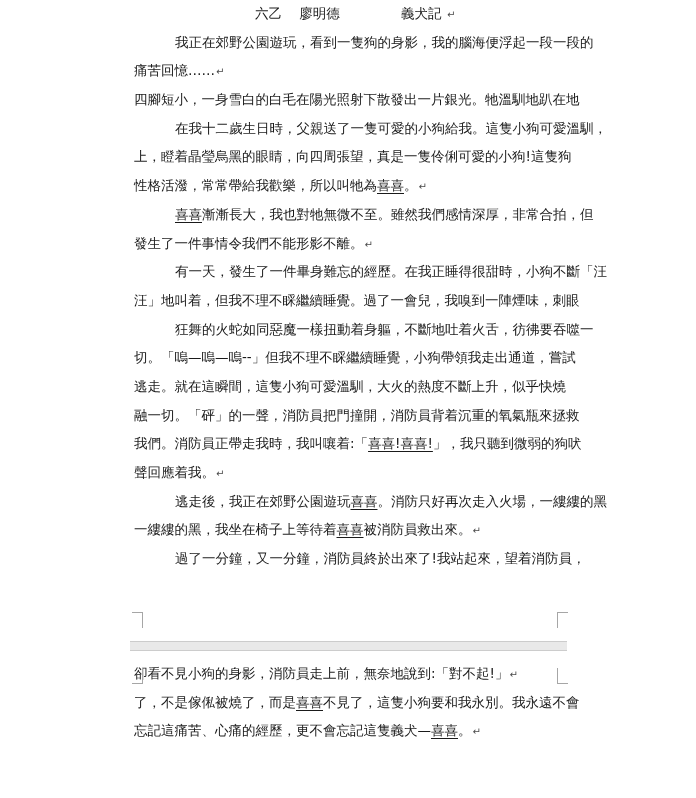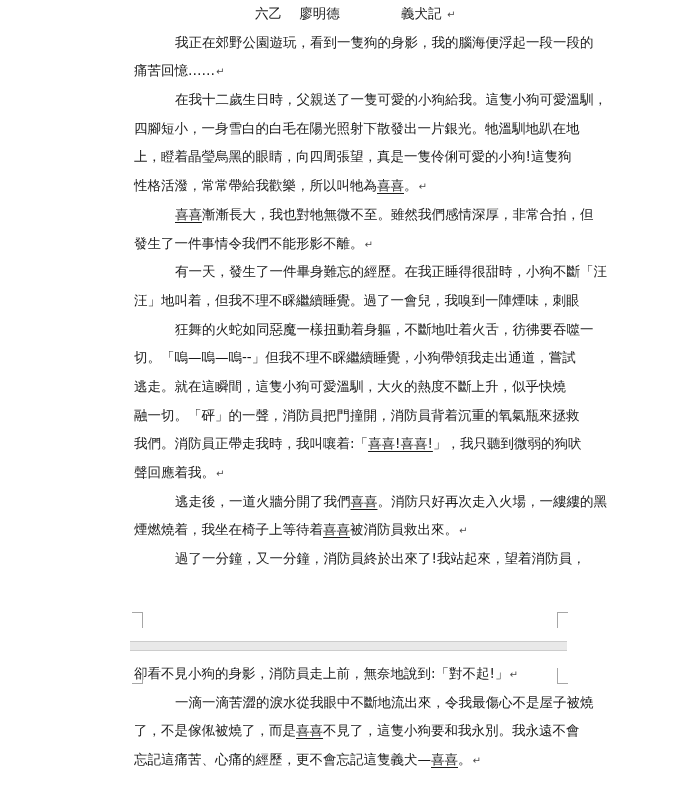--- a/index.html
+++ b/index.html
@@ -78,40 +78,39 @@
   <div class="textcol">
     <div class="line header-line">
       <span class="hclass">六乙</span>
       <span class="hauthor">廖明德</span>
       <span class="htitle">義犬記</span>
       <span class="pmark">↵</span>
     </div>
     <div id="body-lines">
         <div class="line indent"><span class="seg">我正在郊野公園遊玩，看到一隻狗的身影，我的腦海便浮起一段一段的</span></div>
         <div class="line"><span class="seg">痛苦回憶……</span><span class="pmark">↵</span></div>
+        <div class="line"><span class="seg">四腳短小，一身雪白的白毛在陽光照射下散發出一片銀光。牠溫馴地趴在地</span></div>
         <div class="line indent"><span class="seg">在我十二歲生日時，父親送了一隻可愛的小狗給我。這隻小狗可愛溫馴，</span></div>
-        <div class="line"><span class="seg">四腳短小，一身雪白的白毛在陽光照射下散發出一片銀光。牠溫馴地趴在地</span></div>
         <div class="line"><span class="seg">上，瞪着晶瑩烏黑的眼睛，向四周張望，真是一隻伶俐可愛的小狗!這隻狗</span></div>
         <div class="line"><span class="seg">性格活潑，常常帶給我歡樂，所以叫牠為</span><span class="seg-u">喜喜</span><span class="seg">。</span><span class="pmark">↵</span></div>
         <div class="line indent"><span class="seg-u">喜喜</span><span class="seg">漸漸長大，我也對牠無微不至。雖然我們感情深厚，非常合拍，但</span></div>
         <div class="line"><span class="seg">發生了一件事情令我們不能形影不離。</span><span class="pmark">↵</span></div>
         <div class="line indent"><span class="seg">有一天，發生了一件畢身難忘的經歷。在我正睡得很甜時，小狗不斷「汪</span></div>
         <div class="line"><span class="seg">汪」地叫着，但我不理不睬繼續睡覺。過了一會兒，我嗅到一陣煙味，刺眼</span></div>
         <div class="line indent"><span class="seg">狂舞的火蛇如同惡魔一樣扭動着身軀，不斷地吐着火舌，彷彿要吞噬一</span></div>
         <div class="line"><span class="seg">切。「嗚—嗚—嗚--」但我不理不睬繼續睡覺，小狗帶領我走出通道，嘗試</span></div>
         <div class="line"><span class="seg">逃走。就在這瞬間，這隻小狗可愛溫馴，大火的熱度不斷上升，似乎快燒</span></div>
         <div class="line"><span class="seg">融一切。「砰」的一聲，消防員把門撞開，消防員背着沉重的氧氣瓶來拯救</span></div>
         <div class="line"><span class="seg">我們。消防員正帶走我時，我叫嚷着:「</span><span class="seg-u">喜喜!喜喜!</span><span class="seg">」，我只聽到微弱的狗吠</span></div>
         <div class="line"><span class="seg">聲回應着我。</span><span class="pmark">↵</span></div>
-        <div class="line indent"><span class="seg">逃走後，一道火牆分開了我們</span><span class="seg-u">喜喜</span><span class="seg">。消防只好再次走入火場，一縷縷的黑</span></div>
-        <div class="line"><span class="seg">煙燃燒着，我坐在椅子上等待着</span><span class="seg-u">喜喜</span><span class="seg">被消防員救出來。</span><span class="pmark">↵</span></div>
+        <div class="line indent"><span class="seg">逃走後，我正在郊野公園遊玩</span><span class="seg-u">喜喜</span><span class="seg">。消防只好再次走入火場，一縷縷的黑</span></div>
+        <div class="line"><span class="seg">一縷縷的黑，我坐在椅子上等待着</span><span class="seg-u">喜喜</span><span class="seg">被消防員救出來。</span><span class="pmark">↵</span></div>
         <div class="line indent"><span class="seg">過了一分鐘，又一分鐘，消防員終於出來了!我站起來，望着消防員，</span></div>
         <div class="spacer"></div>
         <div class="line"><span class="seg">卻看不見小狗的身影，消防員走上前，無奈地說到:「對不起!」</span><span class="pmark">↵</span></div>
-        <div class="line indent"><span class="seg">一滴一滴苦澀的淚水從我眼中不斷地流出來，令我最傷心不是屋子被燒</span></div>
         <div class="line"><span class="seg">了，不是傢俬被燒了，而是</span><span class="seg-u">喜喜</span><span class="seg">不見了，這隻小狗要和我永別。我永遠不會</span></div>
         <div class="line"><span class="seg">忘記這痛苦、心痛的經歷，更不會忘記這隻義犬—</span><span class="seg-u">喜喜</span><span class="seg">。</span><span class="pmark">↵</span></div>
       </div>
   </div>
 
   <div>
     <div class="crop p1-left"></div>
     <div class="crop p1-right"></div>
     <div class="sep-bar"></div>
     <div class="crop p2-left"></div>

